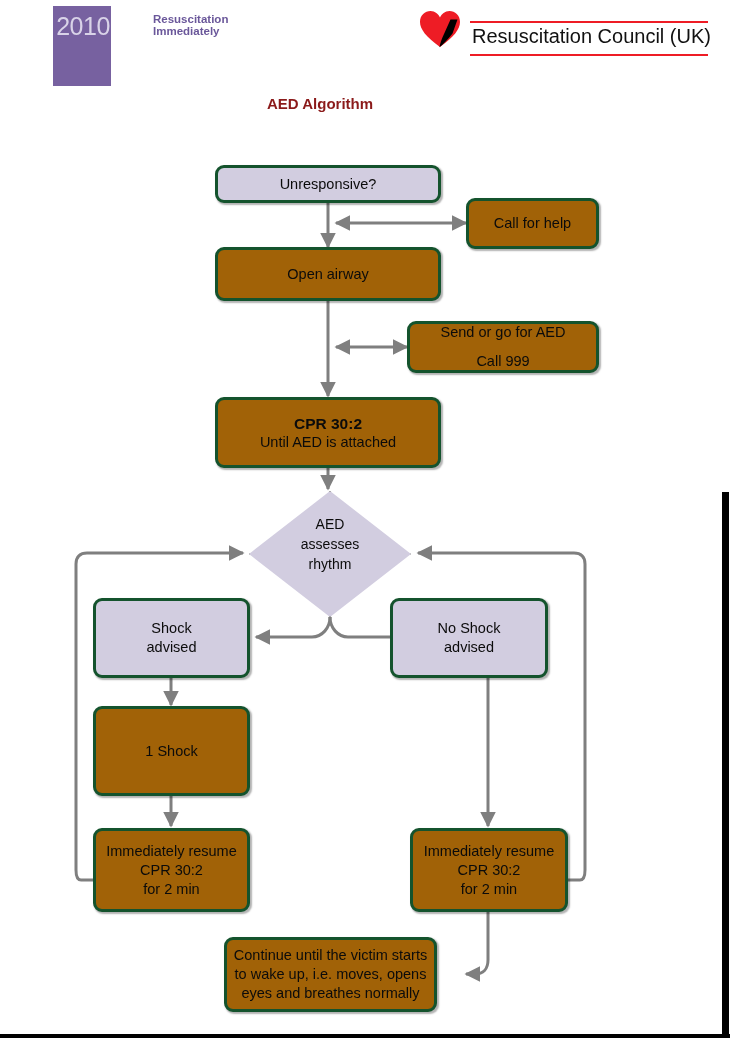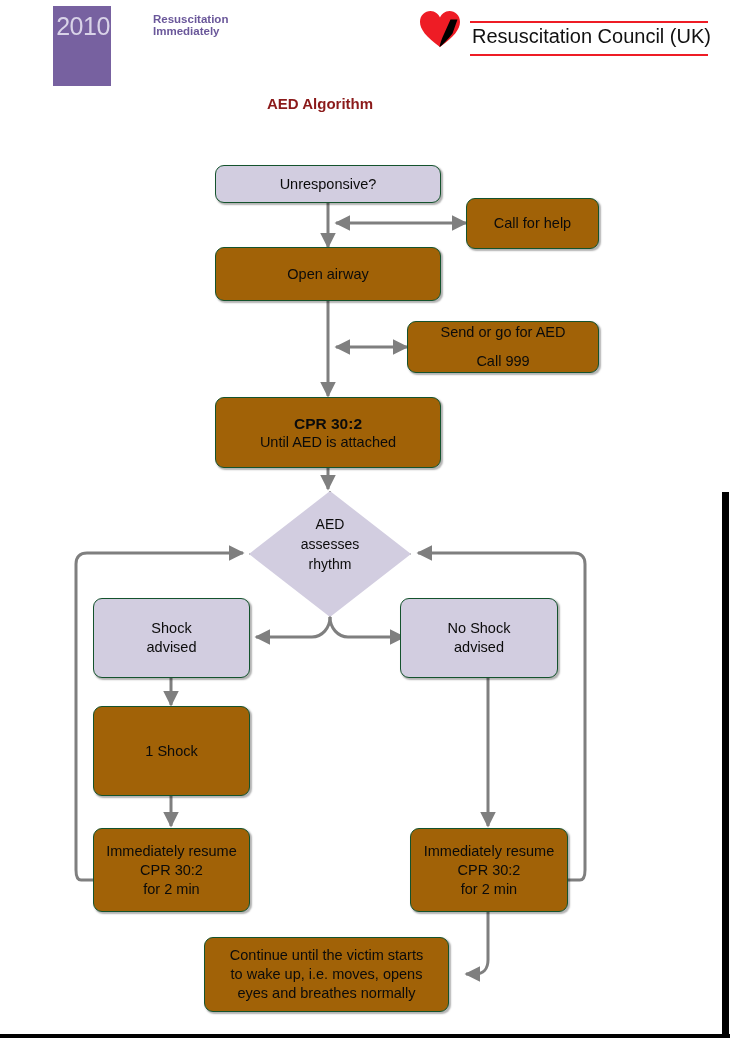--- a/index.html
+++ b/index.html
@@ -106,21 +106,21 @@
     text-align: center;
     font-size: 15px;
     font-weight: bold;
     color: #8b1a1a;
   }
 
   
   .node {
     position: absolute;
     box-sizing: border-box;
-    border: 1px solid #14532d;
+    border: 3px solid #14532d;
     border-radius: 9px;
     display: flex;
     flex-direction: column;
     align-items: center;
     justify-content: center;
     text-align: center;
     font-size: 14.5px;
     line-height: 19px;
     color: #0b0b0b;
     box-shadow: 1.5px 1.5px 1.6px rgba(0,0,0,0.30);
@@ -286,42 +286,42 @@
       <div>assesses</div>
       <div>rhythm</div>
     </div>
   </div>
 
   <div class="node lav" id="node-shock-advised" style="left:93px; top:598px; width:157px; height:80px;">
     <span class="l1">Shock</span>
     <span class="l2">advised</span>
   </div>
 
-  <div class="node lav" id="node-no-shock-advised" style="left:400px; top:598px; width:158px; height:80px;">
+  <div class="node lav" id="node-no-shock-advised" style="left:390px; top:598px; width:158px; height:80px;">
     <span class="l1">No Shock</span>
     <span class="l2">advised</span>
   </div>
 
   <div class="node pink" id="node-one-shock" style="left:93px; top:706px; width:157px; height:90px;">
     <span class="l1">1 Shock</span>
   </div>
 
   <div class="node pink" id="node-resume-left" style="left:93px; top:828px; width:157px; height:84px;">
     <span class="l1">Immediately resume</span>
     <span class="l2">CPR 30:2</span>
     <span class="l3">for 2 min</span>
   </div>
 
   <div class="node pink" id="node-resume-right" style="left:410px; top:828px; width:158px; height:84px;">
     <span class="l1">Immediately resume</span>
     <span class="l2">CPR 30:2</span>
     <span class="l3">for 2 min</span>
   </div>
 
-  <div class="node pink" id="node-continue-until" style="left:204px; top:937px; width:245px; height:75px;">
+  <div class="node pink" id="node-continue-until" style="left:224px; top:937px; width:213px; height:75px;">
     <span class="l1">Continue until the victim starts</span>
     <span class="l2">to wake up, i.e. moves, opens</span>
     <span class="l3">eyes and breathes normally</span>
   </div>
 
   <div id="edge-right"></div>
   <div id="edge-bottom"></div>
 
 </div>
 

